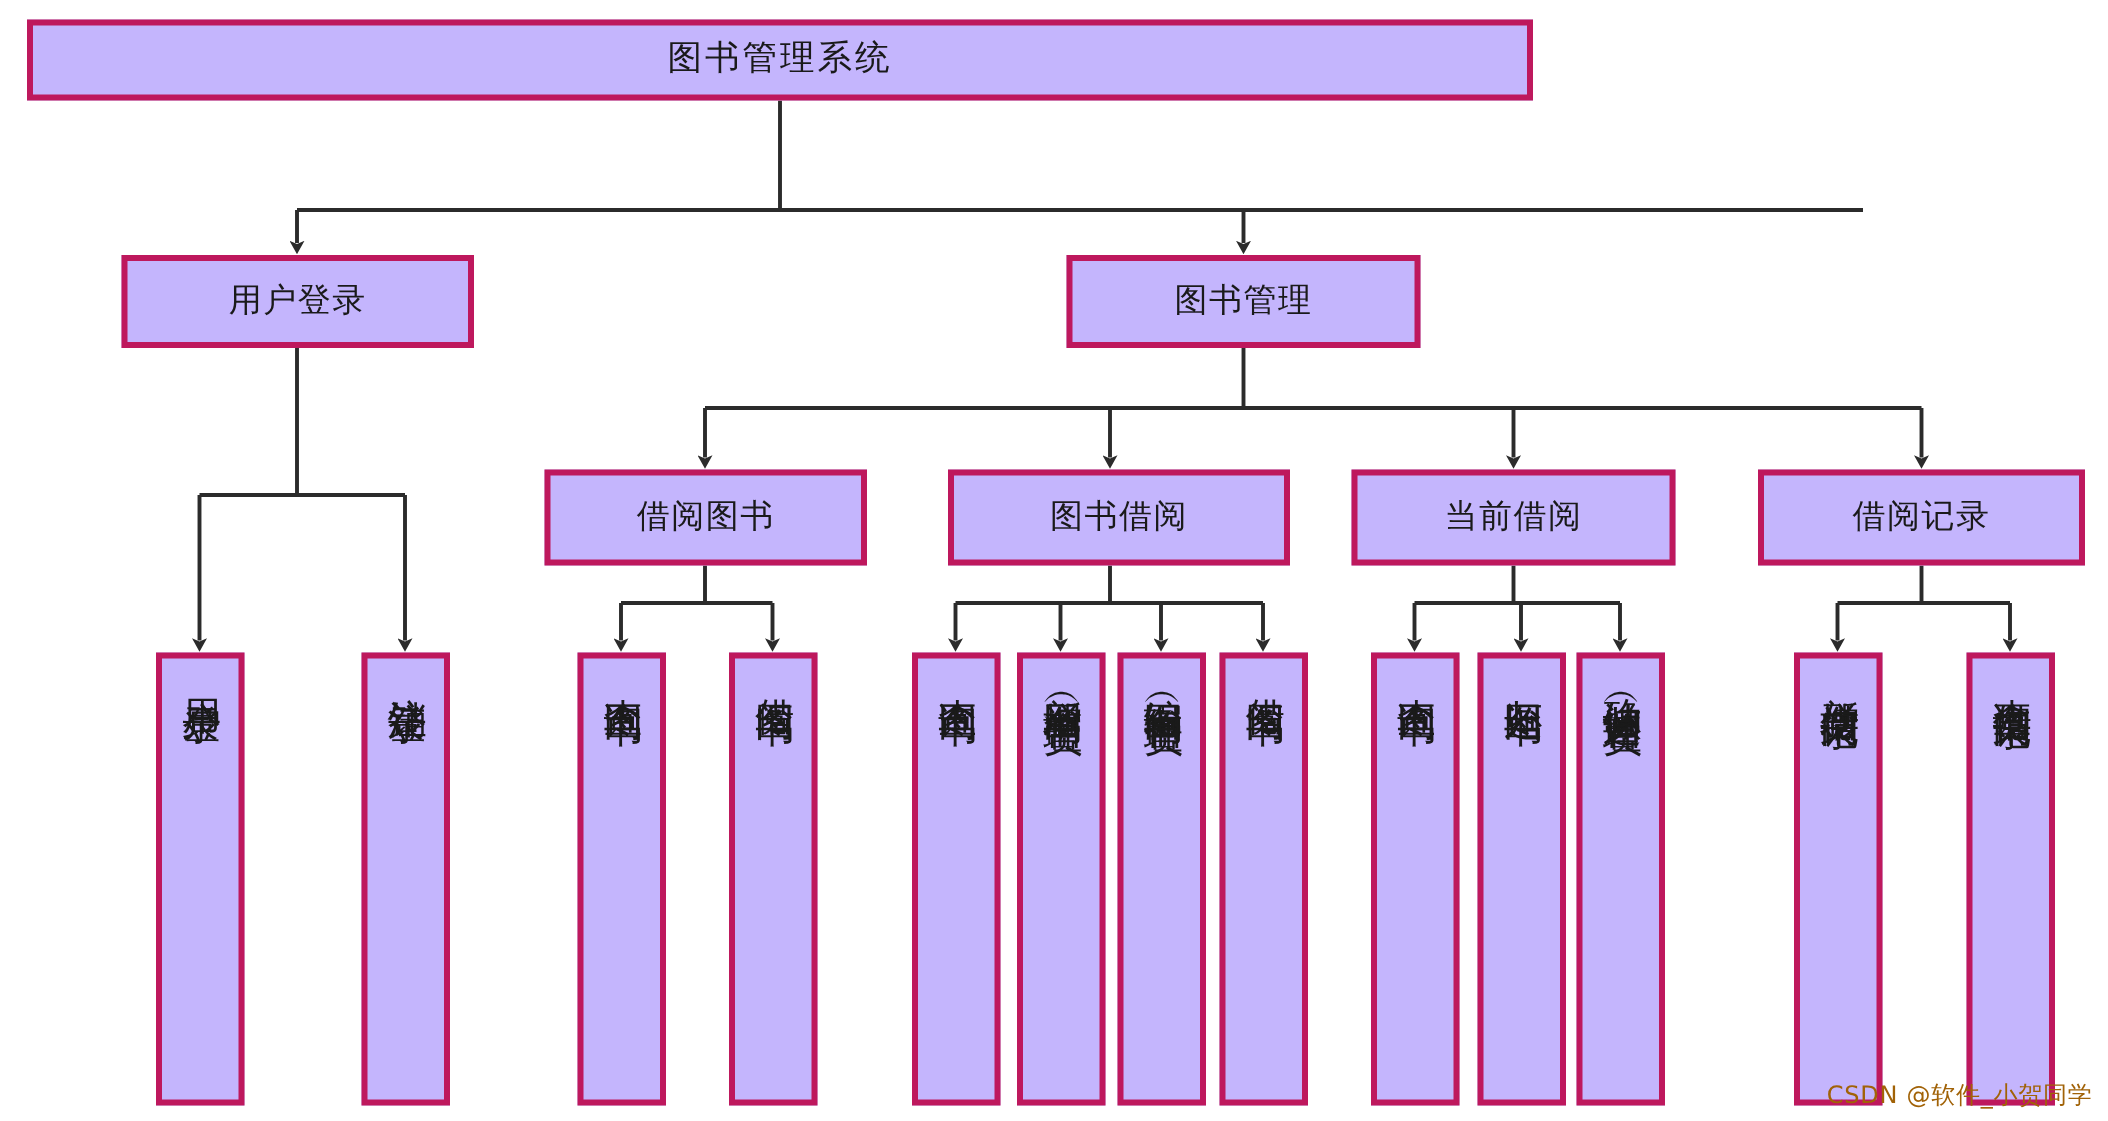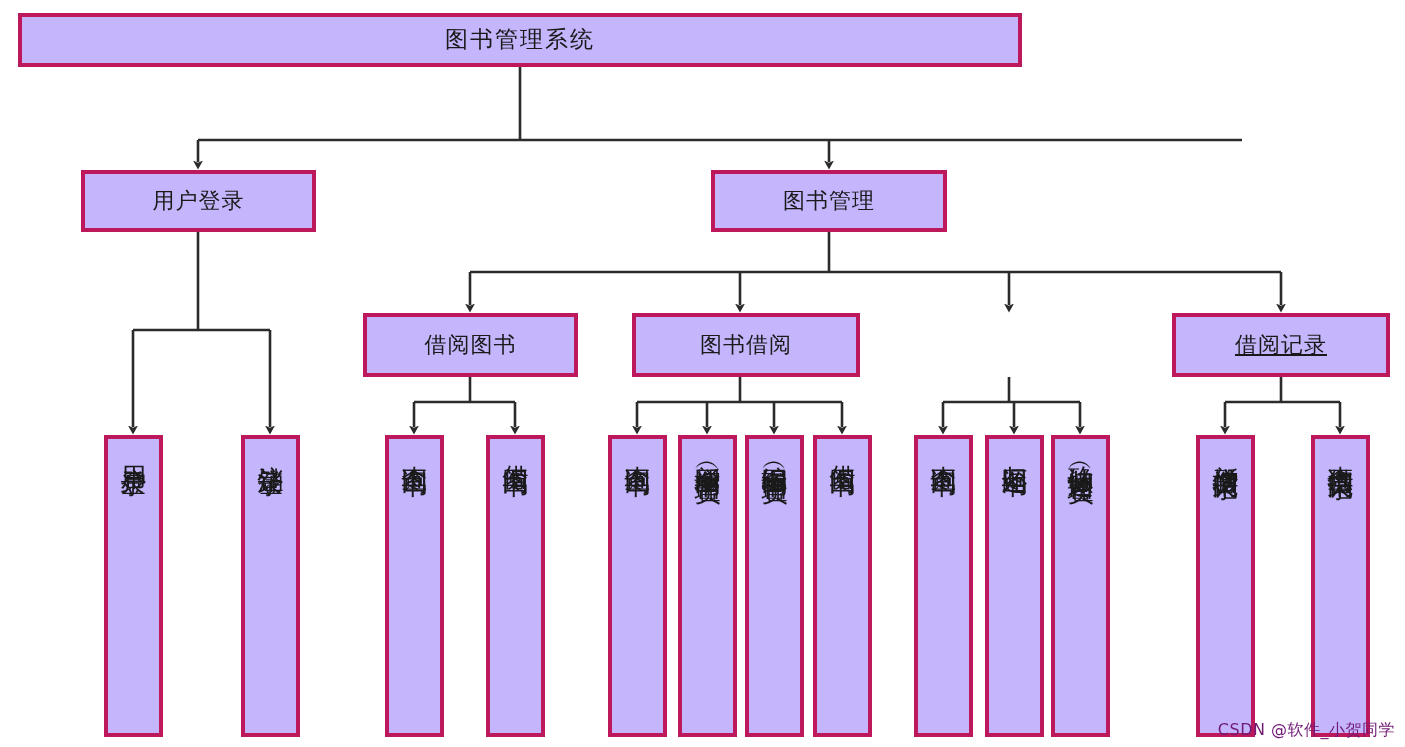--- a/index.html
+++ b/index.html
@@ -57,21 +57,21 @@
   }
   .node.root .label {
     font-size: 23px;
     letter-spacing: 2px;
   }
   .watermark {
     position: absolute;
     right: 10px;
     bottom: 6px;
     font-size: 16px;
-    color: #701a75;
+    color: #a16207;
     letter-spacing: 0.5px;
     white-space: nowrap;
   }
 </style>
 </head>
 <body>
 
 <div id="canvas">
 
   <svg id="wires" viewBox="0 0 1405 747" xmlns="http://www.w3.org/2000/svg">
@@ -135,21 +135,24 @@
   <div class="node horiz" style="left:711px; top:170px; width:236px; height:62px;align-items:center;">
     <span class="label">图书管理</span>
   </div>
 
   <div class="node horiz" style="left:363px; top:313px; width:215px; height:64px;">
     <span class="label">借阅图书</span>
   </div>
   <div class="node horiz" style="left:632px; top:313px; width:228px; height:64px;">
     <span class="label">图书借阅</span>
   </div>
-  <div class="node horiz" style="left:1172px; top:313px; width:218px; height:64px;text-decoration:underline;">
+  <div class="node horiz" style="left:901px; top:313px; width:216px; height:64px;">
+    <span class="label">当前借阅</span>
+  </div>
+  <div class="node horiz" style="left:1172px; top:313px; width:218px; height:64px;">
     <span class="label">借阅记录</span>
   </div>
 
   <div class="node vert" style="left:104px; top:435px; width:59px; height:302px;">
     <span class="label">用户登录</span>
   </div>
   <div class="node vert" style="left:241px; top:435px; width:59px; height:302px;">
     <span class="label">注销登录</span>
   </div>
 

